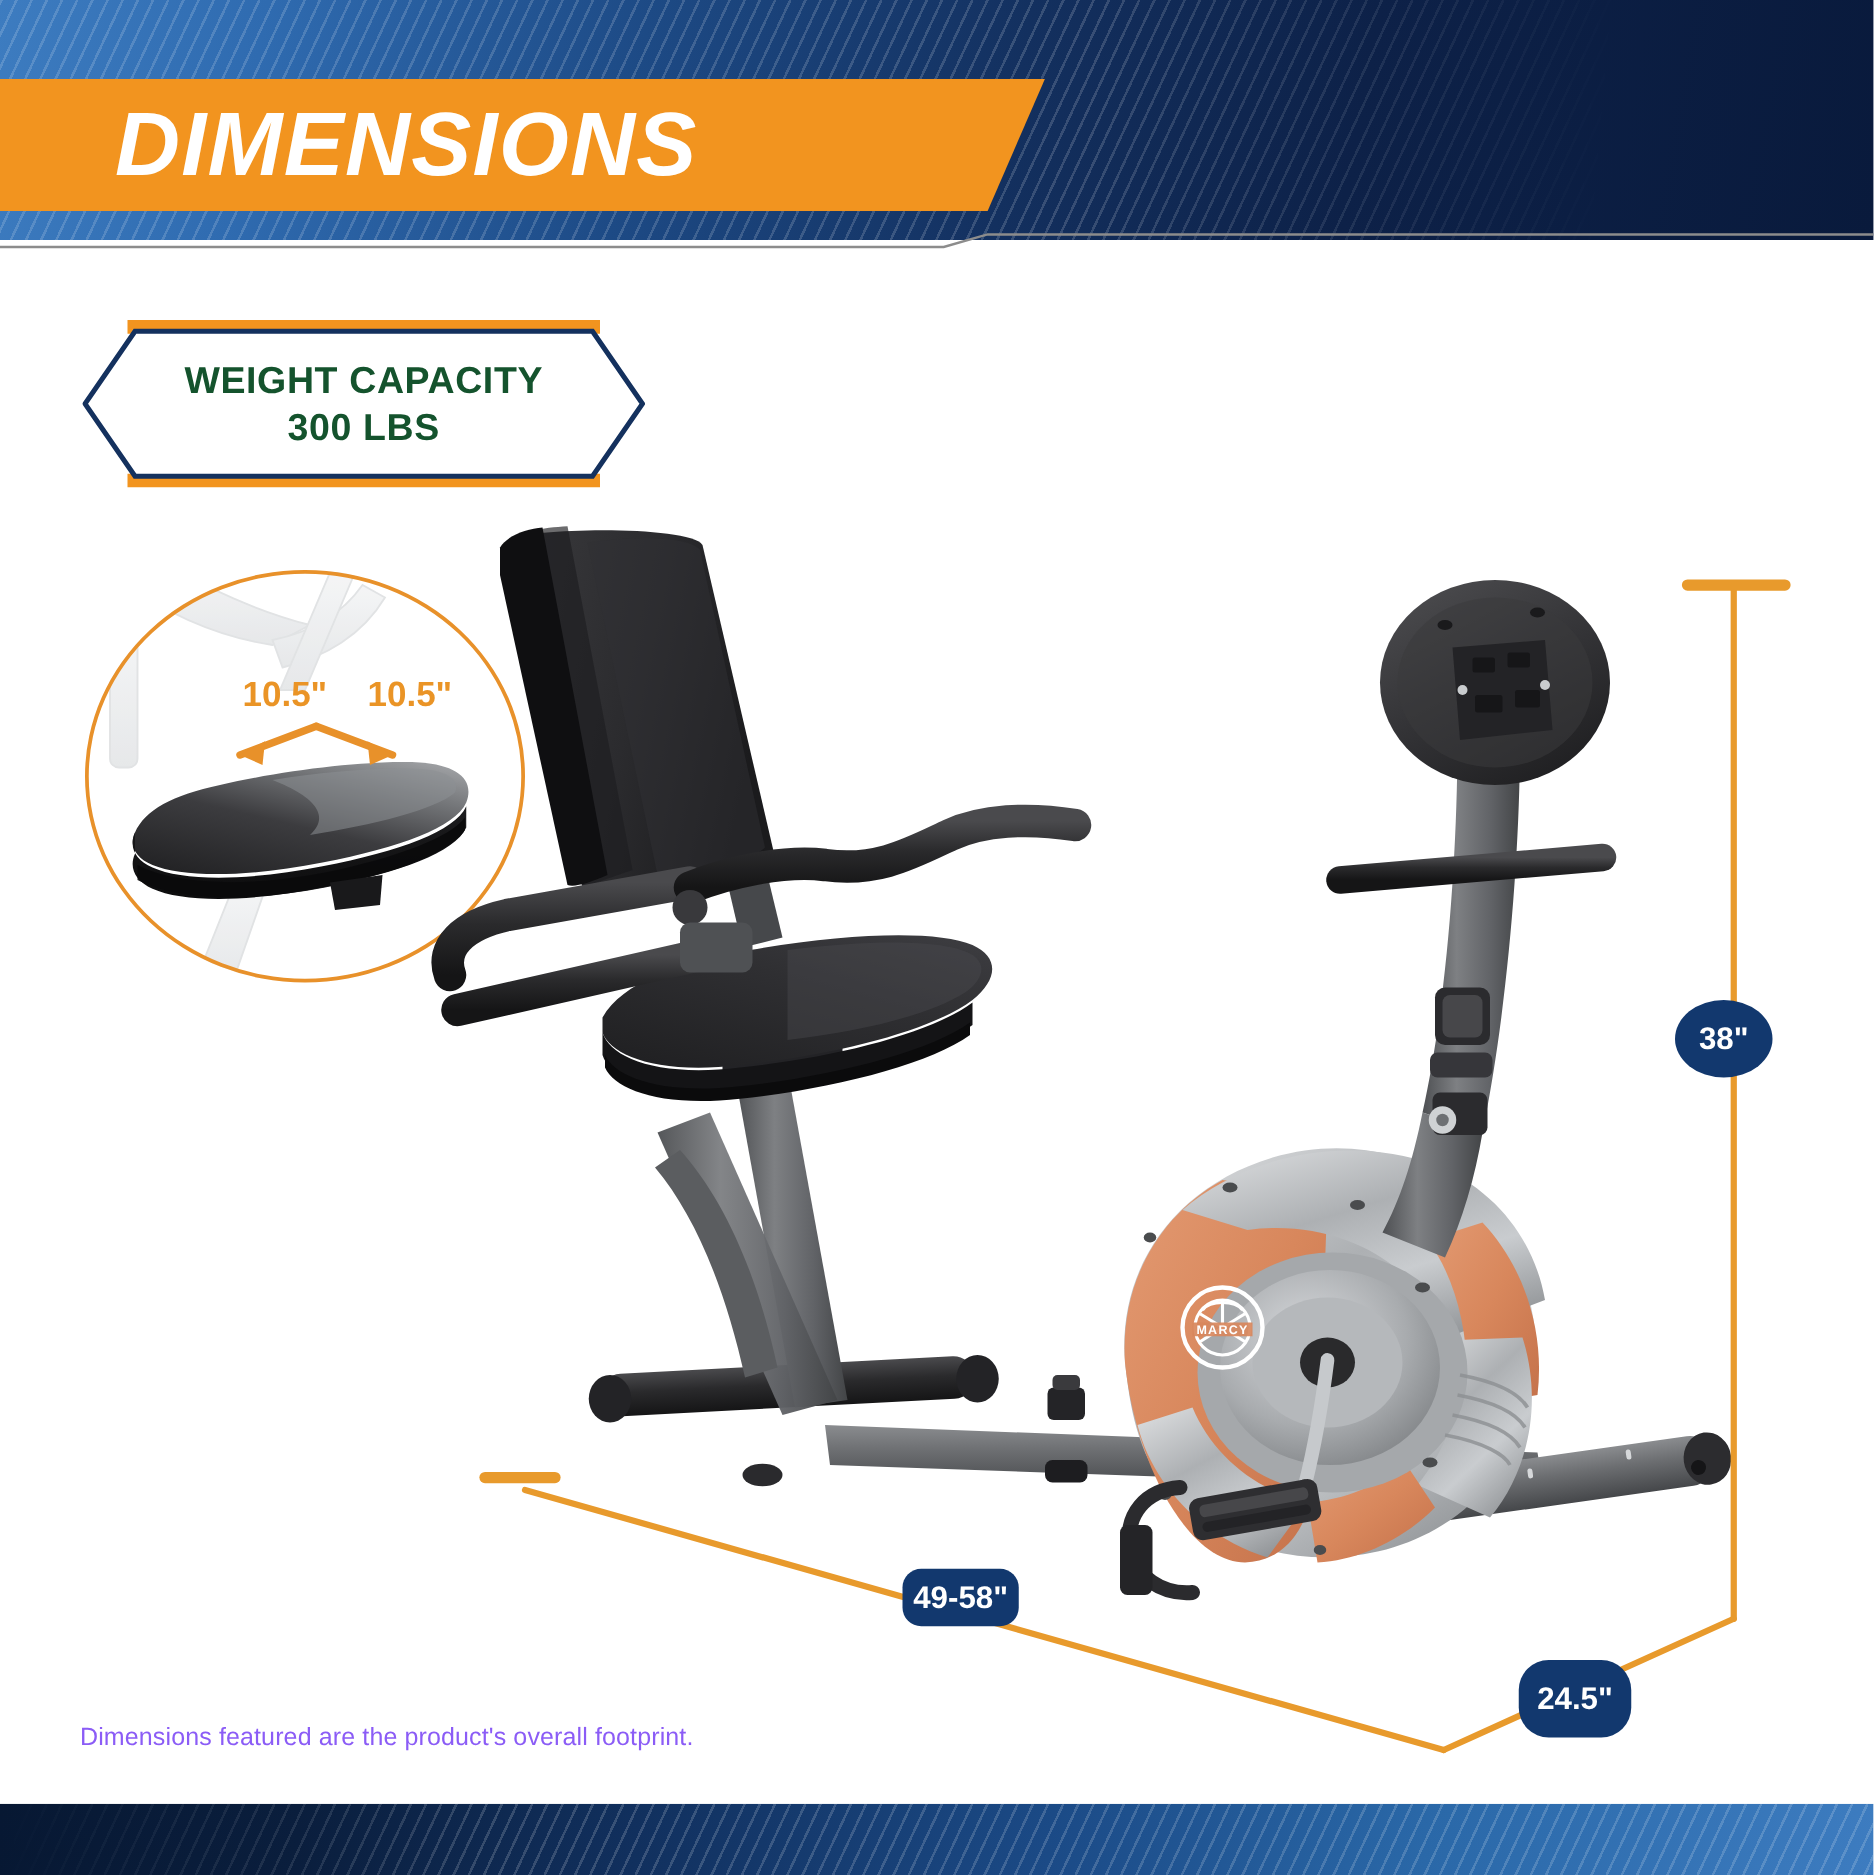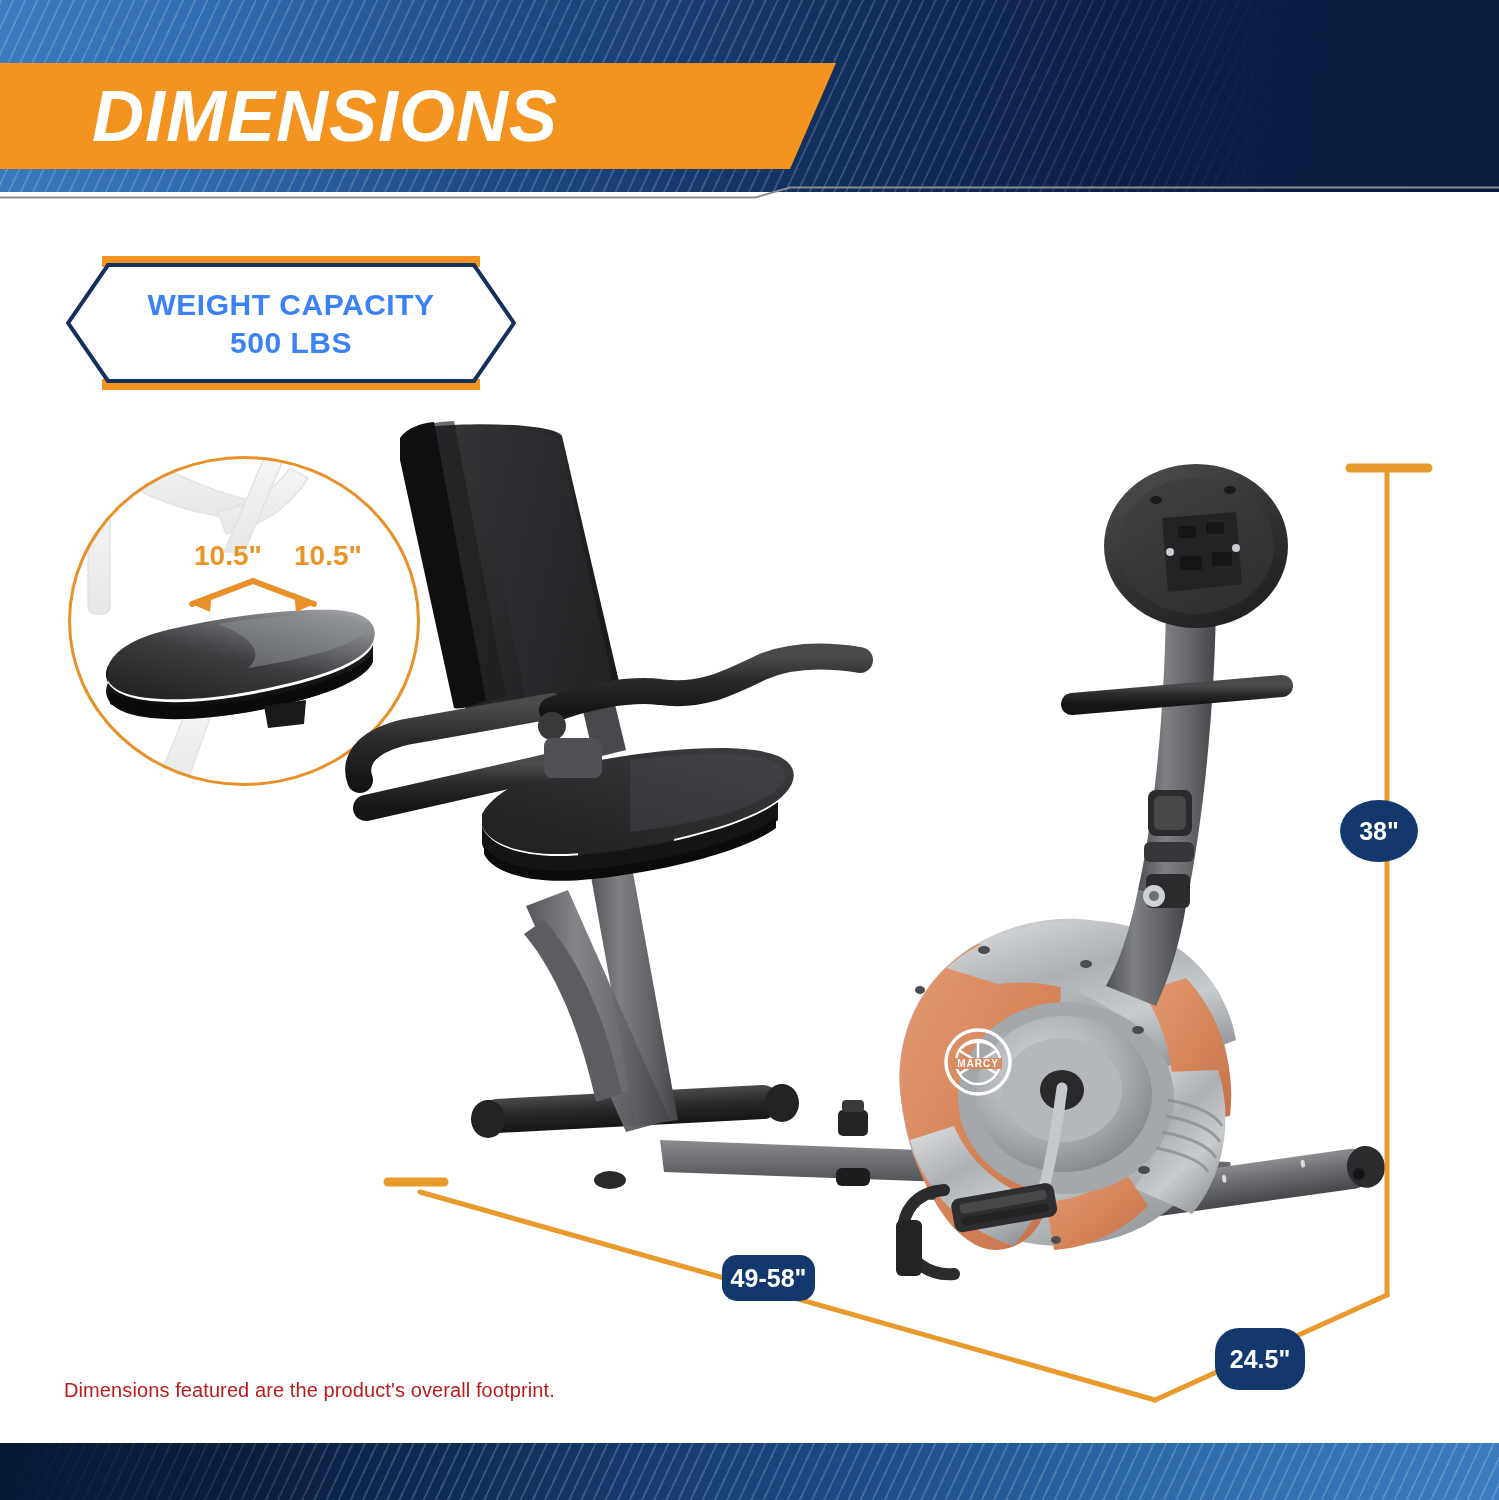--- a/index.html
+++ b/index.html
@@ -17,21 +17,21 @@
   .header-band{position:absolute;left:0;top:63px;width:836px;height:106px;background:#f2941f;
      clip-path:polygon(0 0,836px 0,790px 106px,0 106px);}
   .header-title{position:absolute;left:92px;top:74px;font-size:72px;line-height:84px;font-weight:bold;
      font-style:italic;color:#ffffff;letter-spacing:1px;white-space:nowrap;}
   .header-underline{position:absolute;left:0;top:186px;width:1499px;height:4px;}
   .header-underline svg{display:block;}
 
   
   .badge{position:absolute;left:66px;top:256px;width:450px;height:134px;}
   .badge svg{display:block;}
-  .badge-text{position:absolute;left:0;top:30px;width:450px;text-align:center;color:#3b82f6;
+  .badge-text{position:absolute;left:0;top:30px;width:450px;text-align:center;color:#14532d;
      font-weight:bold;font-size:30px;line-height:38px;letter-spacing:0.5px;}
 
   
   .inset{position:absolute;left:68px;top:456px;width:352px;height:330px;}
   .inset-clip{position:absolute;inset:0;border-radius:50%;overflow:hidden;background:#ffffff;}
   .inset-ring{position:absolute;inset:0;border-radius:50%;border:3px solid #e8912a;box-sizing:border-box;}
   .inset-labels{position:absolute;left:68px;top:456px;width:352px;height:330px;}
 
   
   .product{position:absolute;left:330px;top:420px;width:1060px;height:980px;text-align:right;}
@@ -39,21 +39,21 @@
   
   .dims{position:absolute;left:0;top:0;width:1499px;height:1500px;pointer-events:none;}
 
   .pill{position:absolute;background:#12386e;color:#fff;font-weight:bold;display:flex;
      align-items:center;justify-content:center;white-space:nowrap;}
   .pill-4958{left:722px;top:1255px;width:93px;height:46px;border-radius:15px;font-size:25px;}
   .pill-245{left:1215px;top:1328px;width:90px;height:62px;border-radius:24px;font-size:25px;}
   .pill-38{left:1340px;top:800px;width:78px;height:62px;border-radius:50%;font-size:25px;}
 
   
-  .footnote{position:absolute;left:64px;top:1379px;font-size:20px;color:#b91c1c;letter-spacing:0.1px;}
+  .footnote{position:absolute;left:64px;top:1379px;font-size:20px;color:#8b5cf6;letter-spacing:0.1px;}
 
   
   .footer{position:absolute;left:0;top:1443px;width:1499px;height:57px;overflow:hidden;}
   .footer-bg{position:absolute;inset:0;
      background:linear-gradient(95deg,#071833 0%,#0a1e3d 16%,#11305e 34%,#1b4a86 56%,#2a68a8 76%,#3d7cc0 100%);}
   .footer-stripes{position:absolute;inset:0;
      background:repeating-linear-gradient(115deg,rgba(255,255,255,0.17) 0px,rgba(255,255,255,0.17) 2px,rgba(255,255,255,0) 2px,rgba(255,255,255,0) 11px);
      -webkit-mask-image:linear-gradient(95deg,rgba(0,0,0,0) 0%,rgba(0,0,0,0.5) 14%,rgba(0,0,0,1) 26%,rgba(0,0,0,1) 100%);
      mask-image:linear-gradient(95deg,rgba(0,0,0,0) 0%,rgba(0,0,0,0.5) 14%,rgba(0,0,0,1) 26%,rgba(0,0,0,1) 100%);}
 </style>
@@ -77,21 +77,21 @@
   <div class="badge">
     <svg width="450" height="134" viewBox="0 0 450 134">
 
       <rect x="36" y="0" width="378" height="11" fill="#f2941f"></rect>
       <rect x="36" y="123" width="378" height="11" fill="#f2941f"></rect>
 
       <polygon points="42,9 408,9 448,67 408,125 42,125 2,67" fill="#ffffff" stroke="#14315e" stroke-width="4"></polygon>
     </svg>
     <div class="badge-text">
       <div>WEIGHT CAPACITY</div>
-      <div>500 LBS</div>
+      <div>300 LBS</div>
     </div>
   </div>
 
   <div class="inset">
     <div class="inset-clip">
       <svg width="352" height="330" viewBox="0 0 352 330">
         <defs>
           <linearGradient id="ghostFrame" x1="0" y1="0" x2="0" y2="1">
             <stop offset="0%" stop-color="#f3f4f5"></stop>
               <stop offset="100%" stop-color="#e2e4e6"></stop>

